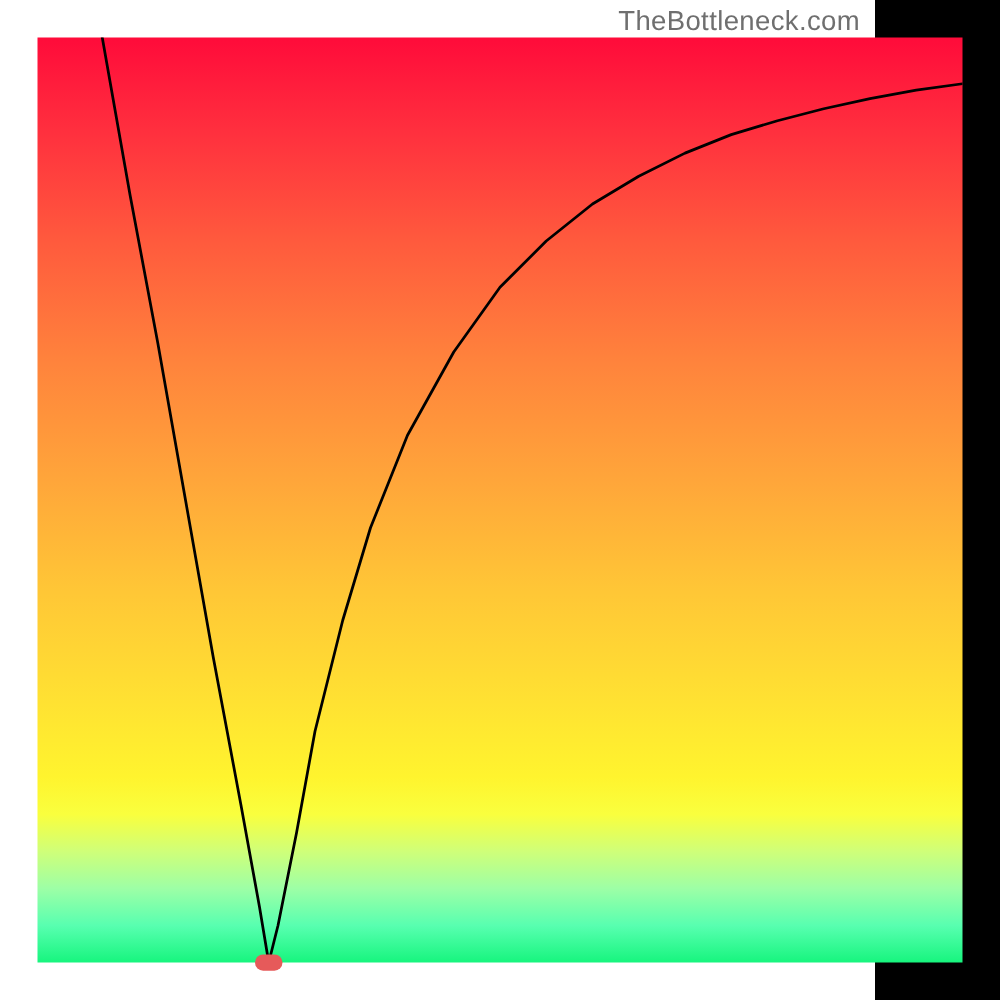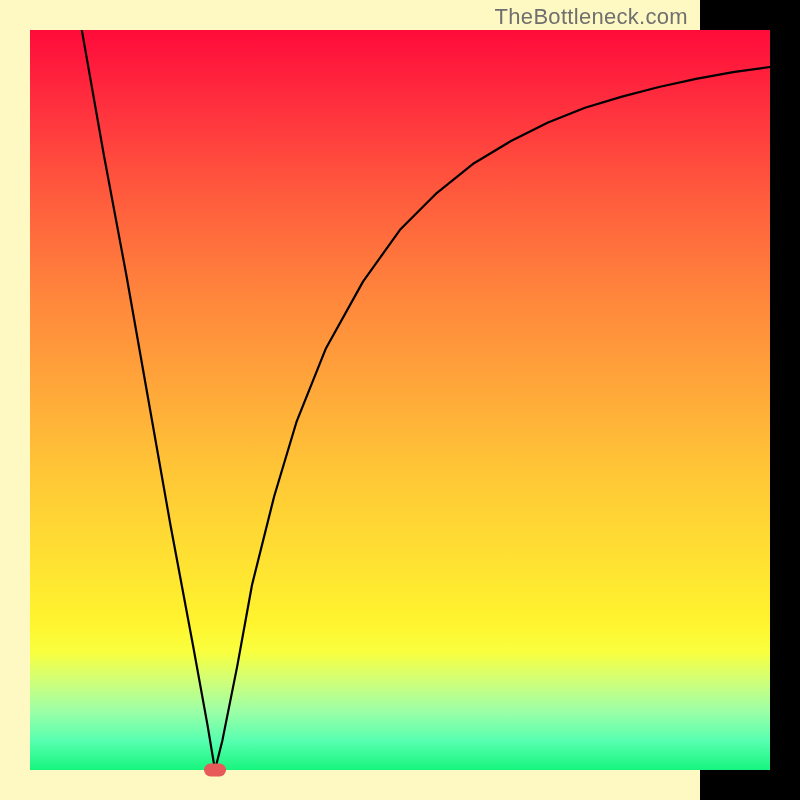--- a/index.html
+++ b/index.html
@@ -8,21 +8,21 @@
     width: 800px;
     height: 800px;
     overflow: hidden;
     background: #000;
     font-family: Arial, Helvetica, sans-serif;
   }
   .frame {
     position: relative;
     width: 700px;
     height: 800px;
-    background: #fef9c3;
+    background: #ffffff;
   }
   .plot {
     position: absolute;
     left: 30px;
     top: 30px;
     width: 740px;
     height: 740px;
     background: linear-gradient(to bottom,
       #ff0b3a 0%,
       #ff2f3e 10%,

